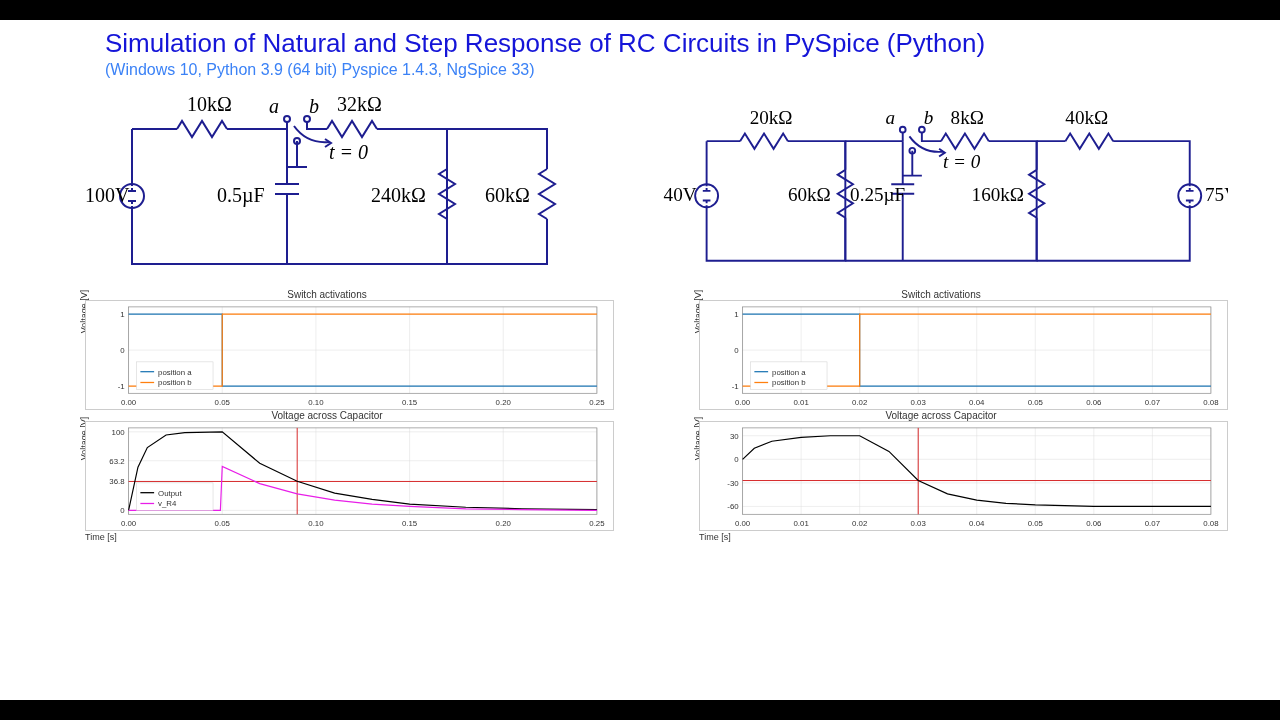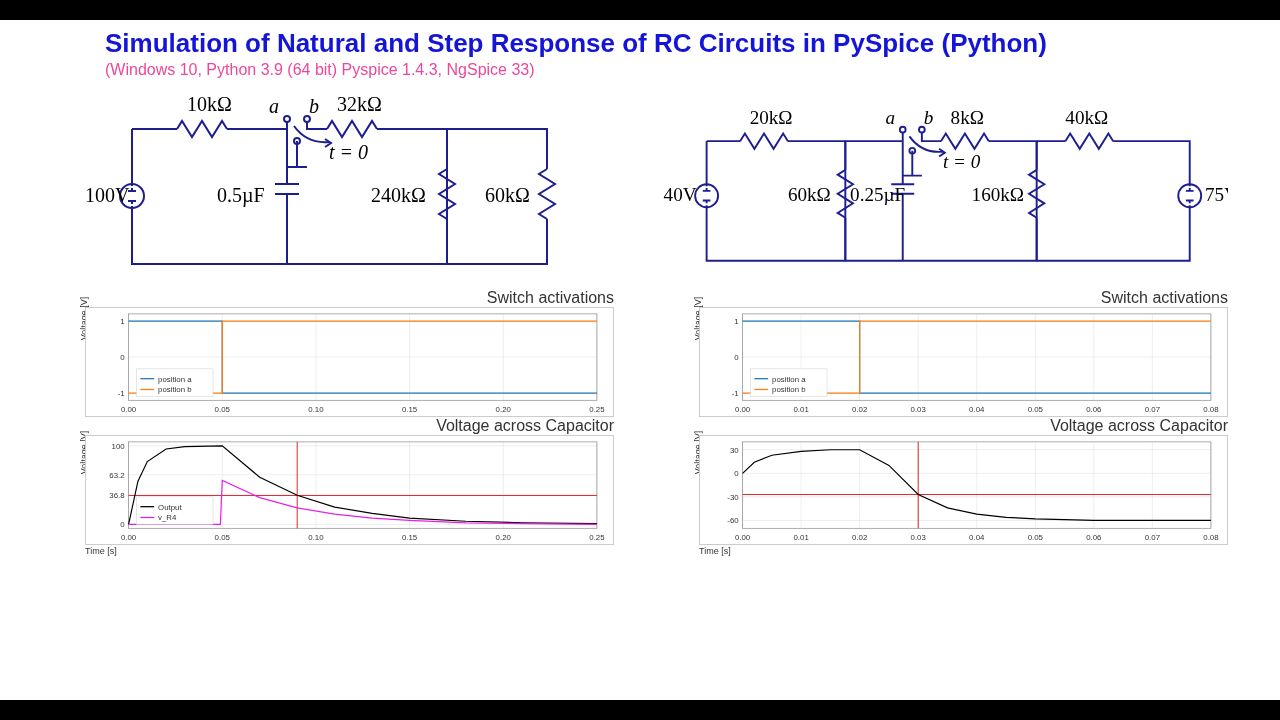--- a/index.html
+++ b/index.html
@@ -1,26 +1,26 @@
 <!DOCTYPE html>
 <html><head>
 <meta charset="utf-8">
 <style>
   * { box-sizing: border-box; margin: 0; padding: 0; }
   body { width: 1280px; height: 720px; background: #000; font-family: Arial, sans-serif; overflow: hidden; }
   .page { background: #fff; width: 1280px; height: 680px; margin-top: 20px; position: relative; }
-  .title { color: #1515d8; font-size: 26px; font-weight: bold; padding: 8px 0 2px 105px; }
-  .subtitle { color: #ec4899; font-size: 16px; padding: 0 0 0 105px; }
+  .title { color: #1515d8; font-size: 26px; font-weight: normal; padding: 8px 0 2px 105px; }
+  .subtitle { color: #3b82f6; font-size: 16px; padding: 0 0 0 105px; }
   .content { display: flex; padding: 10px 52px 0 40px; gap: 40px; }
   .col { flex: 1; display: flex; flex-direction: column; }
   .circuit { height: 200px; position: relative; }
   .circuit svg { width: 100%; height: 100%; }
   .charts { flex: 1; display: flex; flex-direction: column; }
   .chart { position: relative; }
-  .chart-title { text-align: right; font-size: 16px; color: #333; }
+  .chart-title { text-align: center; font-size: 10px; color: #333; }
   .plot { border: 1px solid #ccc; position: relative; background: #fff; }
   .plot svg { width: 100%; height: 100%; display: block; }
   .tick-label { font-size: 8px; fill: #333; }
   .legend-box { stroke: #ccc; fill: #fff; stroke-width: 0.5; }
   .legend-text { font-size: 8px; fill: #333; }
   .ylab { position: absolute; left: -6px; top: 50%; transform: rotate(-90deg) translateX(50%); transform-origin: left top; font-size: 9px; color: #333; white-space: nowrap; }
   .xlab { text-align: left; font-size: 9px; color: #333; margin-top: 1px; }
   .circ-text { font-family: 'Times New Roman', serif; font-size: 20px; }
   .circ-text-i { font-style: italic; }
 </style>

